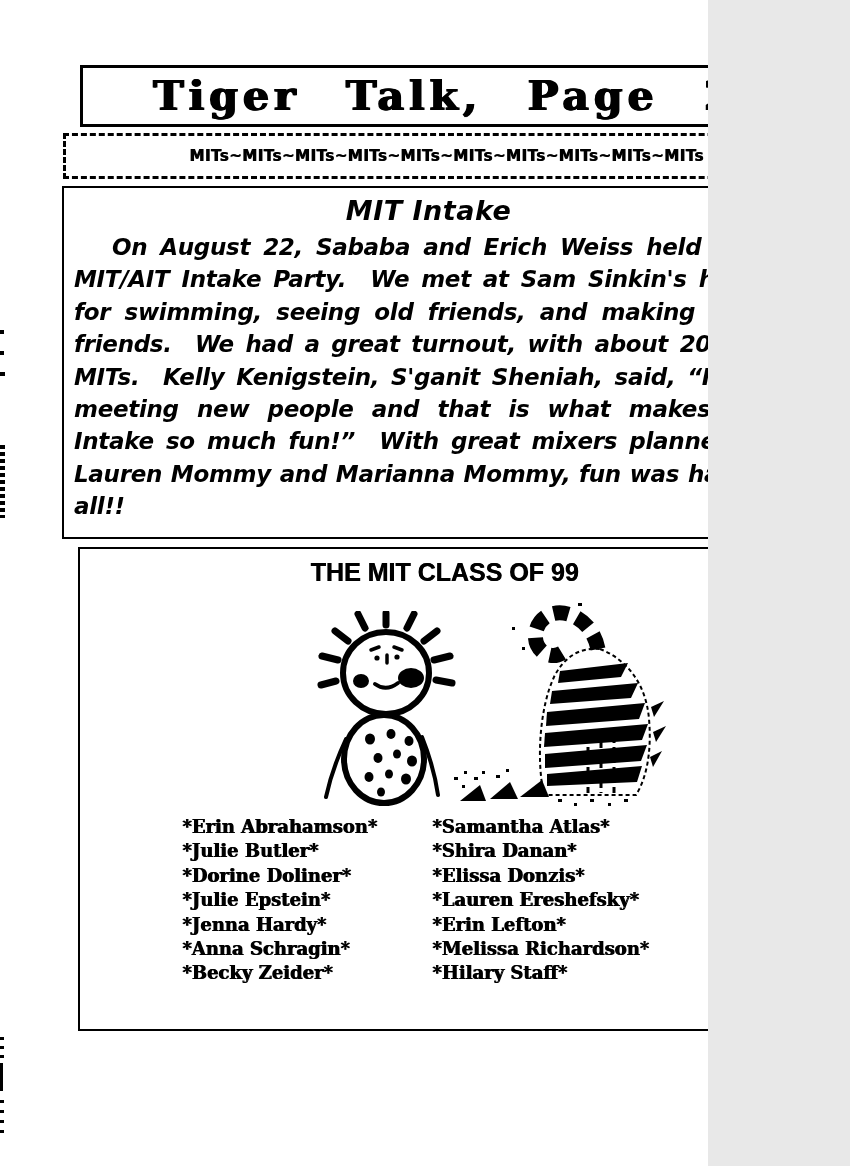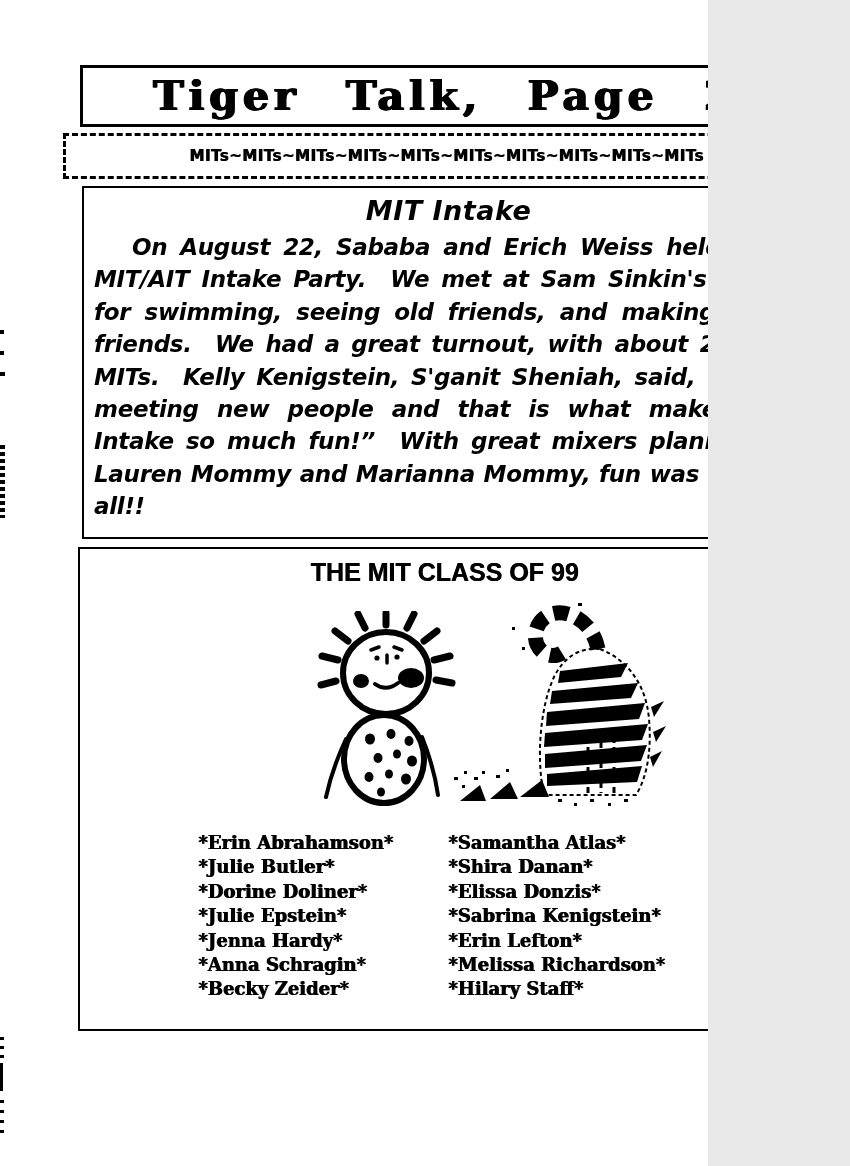--- a/index.html
+++ b/index.html
@@ -15,37 +15,37 @@
               letter-spacing:5px;word-spacing:26px;
               text-shadow:1.3px 0 0 #000,-0.6px 0 0 #000;white-space:nowrap;}
 
   
   #banner-box{left:63px;top:133px;width:767px;height:46px;border:3px dashed #000;
               display:flex;align-items:center;justify-content:center;}
   #banner-text{font-weight:bold;font-size:15px;letter-spacing:0.5px;
                text-shadow:0.8px 0 0 #000;white-space:nowrap;}
 
   
-  #intake-box{left:82px;top:186px;width:733px;height:353px;border:2px solid #000;}
+  #intake-box{left:62px;top:186px;width:733px;height:353px;border:2px solid #000;}
   #intake-heading{margin:7px 0 0 0;text-align:center;font-style:italic;font-weight:bold;
                   font-size:27px;letter-spacing:0.5px;}
   #intake-body{margin:5px 18px 0 10px;font-style:italic;font-weight:bold;font-size:23px;
                line-height:32.4px;text-indent:38px;text-align:justify;white-space:pre-wrap;
                letter-spacing:-0.3px;}
 
   
   #class-box{left:78px;top:547px;width:733px;height:484px;border:2px solid #000;}
   #class-heading{margin:9px 0 12px 0;text-align:center;font-family:"Liberation Sans",sans-serif;
                  font-weight:bold;font-size:25px;letter-spacing:0px;
                  text-shadow:0.6px 0 0 #000;}
   .illu{position:absolute;}
   #sun-illustration{left:218px;top:62px;}
   #tiger-illustration{left:368px;top:38px;}
 
-  .name-col{position:absolute;top:266px;margin:16px;padding:0;list-style:none;
+  .name-col{position:absolute;top:266px;margin:0;padding:0;list-style:none;
             font-family:"DejaVu Serif",serif;font-weight:bold;font-size:18px;
             line-height:24.4px;text-shadow:0.9px 0 0 #000;white-space:nowrap;}
   #name-col-left{left:102px;}
   #name-col-right{left:352px;}
 
   
   .artifact{position:absolute;background:#000;}
   #edge-dash-strip{position:absolute;left:0;top:445px;width:5px;height:73px;
     background:repeating-linear-gradient(#000 0 4px,transparent 4px 7px);}
   #edge-dash-strip-bottom{position:absolute;left:0;top:1037px;width:4px;height:22px;
@@ -170,21 +170,21 @@
         <li>*Dorine Doliner*</li>
         <li>*Julie Epstein*</li>
         <li>*Jenna Hardy*</li>
         <li>*Anna Schragin*</li>
         <li>*Becky Zeider*</li>
       </ul>
     <ul id="name-col-right" class="name-col">
         <li>*Samantha Atlas*</li>
         <li>*Shira Danan*</li>
         <li>*Elissa Donzis*</li>
-        <li>*Sabrina Kenigstein*</li>
+        <li>*Lauren Ereshefsky*</li>
         <li>*Erin Lefton*</li>
         <li>*Melissa Richardson*</li>
         <li>*Hilary Staff*</li>
       </ul>
   </div>
 
   <div class="artifact" style="left:0;top:330px;width:4px;height:4px"></div>
   <div class="artifact" style="left:0;top:351px;width:4px;height:4px"></div>
   <div class="artifact" style="left:0;top:372px;width:5px;height:4px"></div>
   <div id="edge-dash-strip"></div>

